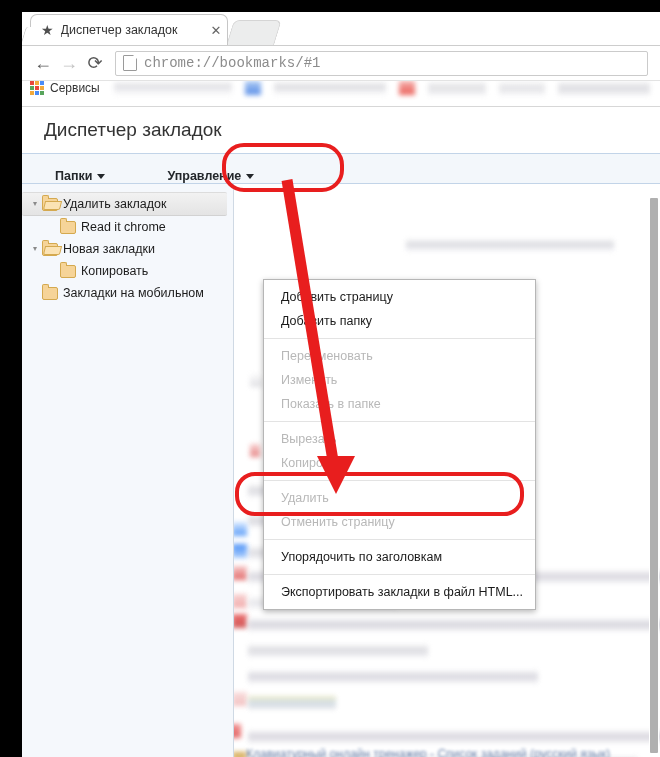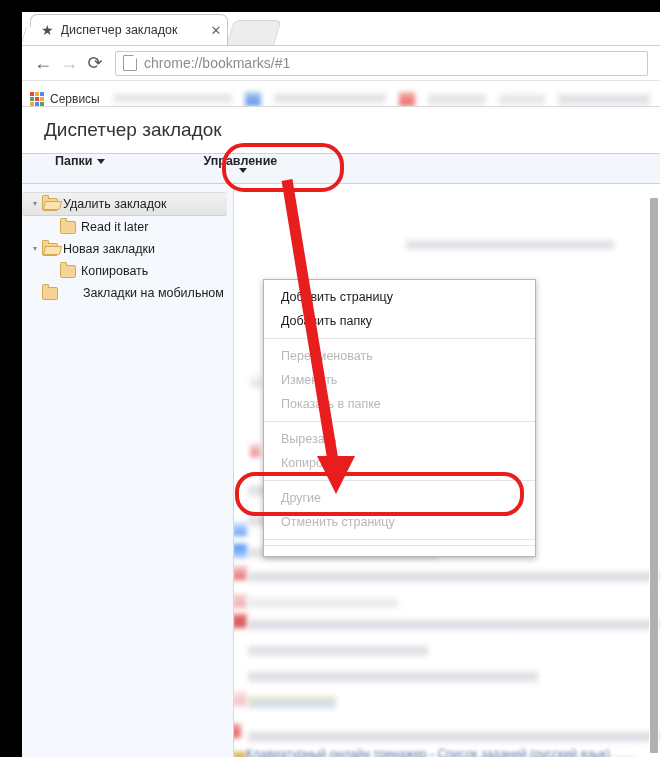--- a/index.html
+++ b/index.html
@@ -124,20 +124,21 @@
     height: 25px;
     margin-left: 7px;
     margin-right: 4px;
     border: 1px solid #cbcbcb;
     border-radius: 2px;
     background: #fff;
     display: flex;
     align-items: center;
     padding: 0 7px;
     box-sizing: border-box;
+    font-family: Liberation Mono, monospace;
   }
   #page-icon {
     width: 12px;
     height: 14px;
     border: 1px solid #9a9a9a;
     border-radius: 1px;
     position: relative;
     flex: 0 0 auto;
     margin-right: 7px;
   }
@@ -156,21 +157,21 @@
     white-space: nowrap;
   }
 
   
   #bookmarks-bar {
     position: relative;
     height: 26px;
     background: #ffffff;
     border-top: 1px solid #e3e3e3;
     display: flex;
-    align-items: flex-end;
+    align-items: flex-start;
     padding-left: 8px;
     box-sizing: border-box;
     overflow: hidden;
   }
   #apps-icon {
     flex: 0 0 auto;
     width: 14px;
     height: 14px;
     display: grid;
     grid-template-columns: repeat(3, 4px);
@@ -213,33 +214,33 @@
     font-size: 19px;
     color: #333333;
     font-weight: 400;
   }
   #bm-toolbar {
     height: 31px;
     border-top: 1px solid #c2d4e8;
     border-bottom: 1px solid #c2d4e8;
     background: #f3f7fb;
     display: flex;
-    align-items: flex-start;
+    align-items: flex-end;
     box-sizing: border-box;
   }
   .bm-tb-btn {
     font-size: 12.5px;
     font-weight: bold;
     color: #23272b;
     display: flex;
     align-items: center;
     white-space: nowrap;
   }
   #tb-folders { margin-left: 33px; }
-  #tb-organize { margin-left: 98px; flex-direction: column; }
+  #tb-organize { margin-left: 62px; }
   .caret {
     display: inline-block;
     margin-left: 5px;
     width: 0; height: 0;
     border-left: 4px solid transparent;
     border-right: 4px solid transparent;
     border-top: 5px solid #23272b;
   }
 
   #bm-main {
@@ -306,21 +307,21 @@
     left: 1px; top: 2px;
     width: 17px; height: 9px;
     background: #fbe3b4;
     border: 1px solid #d4a94f;
     transform: skewX(-14deg);
     box-sizing: border-box;
     border-radius: 0 0 2px 2px;
   }
   .ind-0 { padding-left: 6px; }
   .ind-1 { padding-left: 38px; }
-  .ind-leaf0 { padding-left: 20px; gap: 20px; }
+  .ind-leaf0 { padding-left: 20px; }
 
   #bm-content {
     flex: 1 1 auto;
     position: relative;
     background: #ffffff;
     overflow: hidden;
   }
   .row-blur {
     position: absolute;
     height: 13px;
@@ -471,21 +472,21 @@
     <div id="bm-main">
 
       <div id="bm-sidebar">
         <div class="tree-row ind-0 selected">
           <span class="twisty">▾</span>
           <span class="folder-ico open"></span>
           <span>Удалить закладок</span>
         </div>
         <div class="tree-row ind-1">
           <span class="folder-ico"></span>
-          <span>Read it later</span>
+          <span>Read it chrome</span>
         </div>
         <div class="tree-row ind-0">
           <span class="twisty">▾</span>
           <span class="folder-ico open"></span>
           <span>Новая закладки</span>
         </div>
         <div class="tree-row ind-1">
           <span class="folder-ico"></span>
           <span>Копировать</span>
         </div>
@@ -538,24 +539,26 @@
       <div class="menu-item">Добавить страницу</div>
       <div class="menu-item">Добавить папку</div>
       <div class="menu-sep"></div>
       <div class="menu-item disabled">Переименовать</div>
       <div class="menu-item disabled">Изменить</div>
       <div class="menu-item disabled">Показать в папке</div>
       <div class="menu-sep"></div>
       <div class="menu-item disabled">Вырезать</div>
       <div class="menu-item disabled">Копировать</div>
       <div class="menu-sep"></div>
-      <div class="menu-item disabled">Другие</div>
+      <div class="menu-item disabled">Удалить</div>
       <div class="menu-item disabled">Отменить страницу</div>
       <div class="menu-sep"></div>
+      <div class="menu-item">Упорядочить по заголовкам</div>
       <div class="menu-sep"></div>
+      <div class="menu-item">Экспортировать закладки в файл HTML...</div>
     </div>
 
   </div>
 </div>
 
 <div class="red-box" id="red-box-manage"></div>
 <div class="red-box" id="red-box-export"></div>
 
 <svg id="red-arrow" width="660" height="757" viewBox="0 0 660 757">
   <path d="M 287 180 L 334 467" stroke="#e81e1e" stroke-width="11" fill="none" stroke-linecap="butt"></path>

